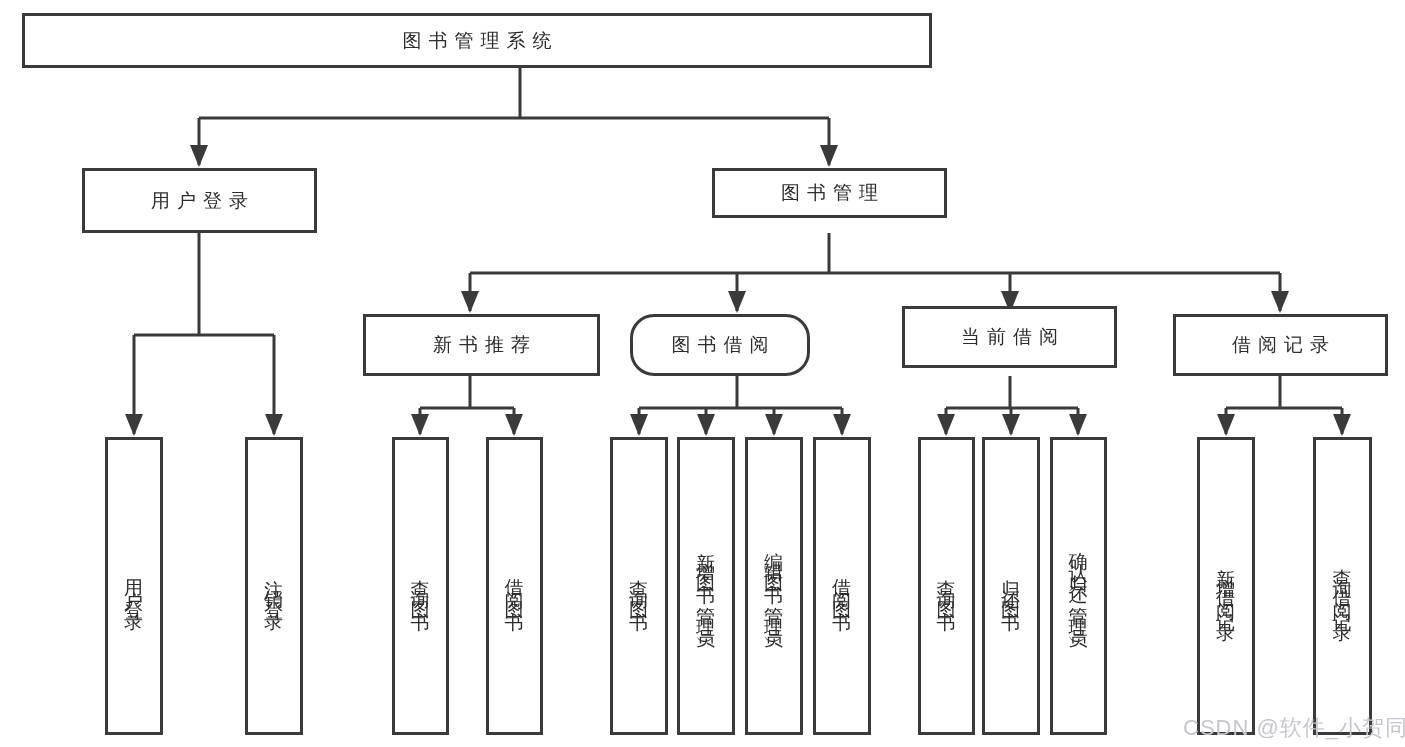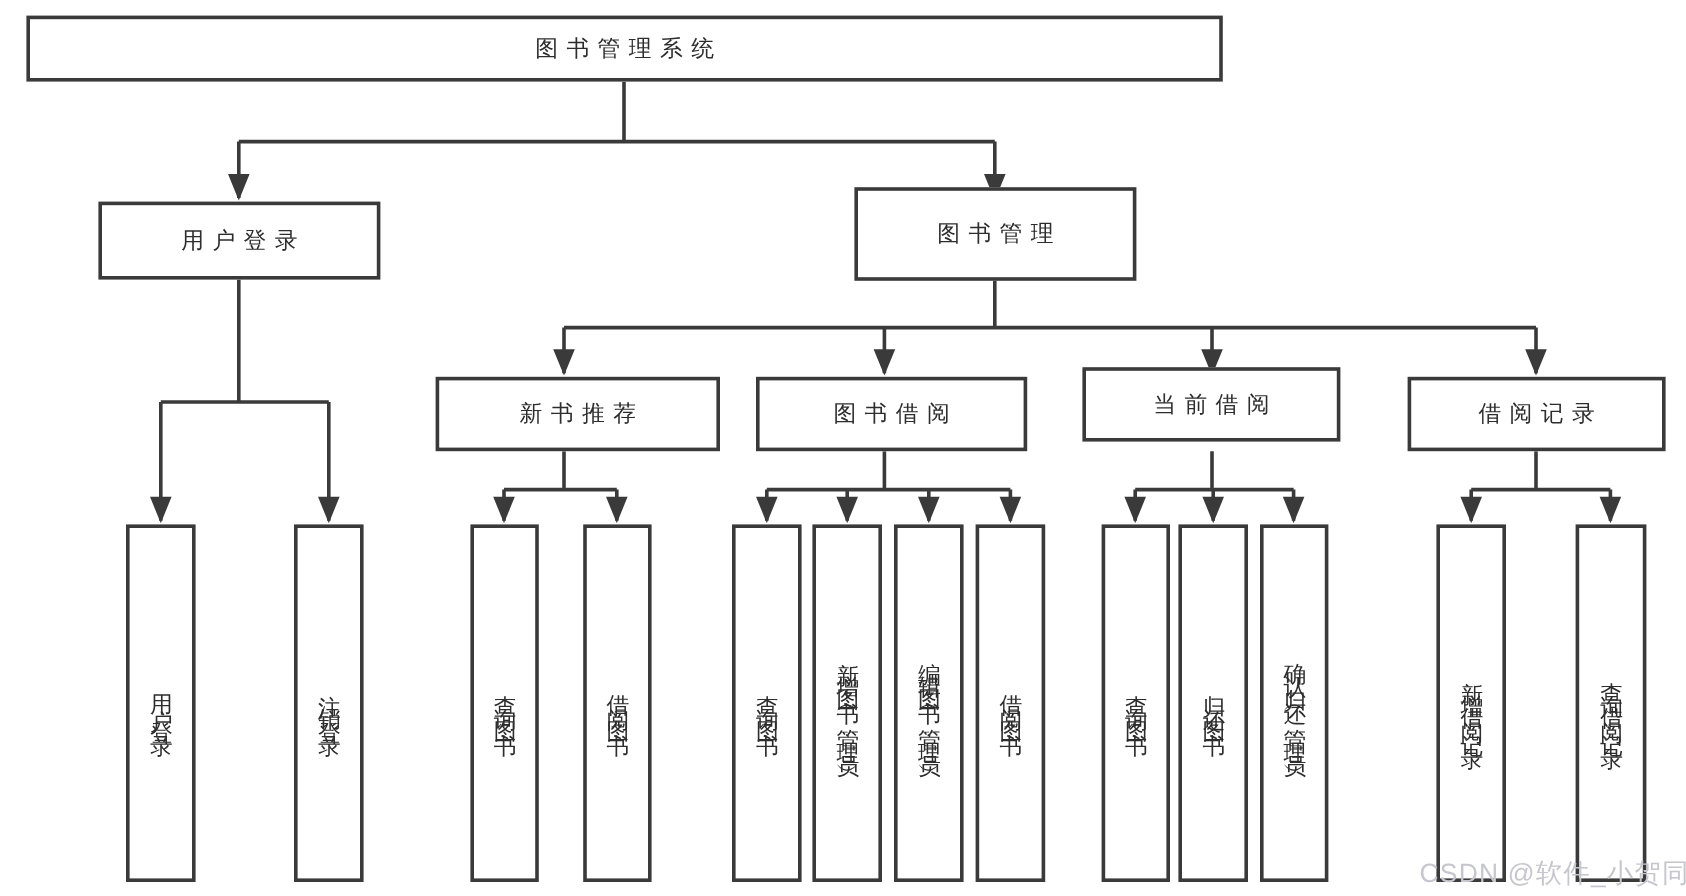--- a/index.html
+++ b/index.html
@@ -40,25 +40,25 @@
   }
   .node.leaf {
     writing-mode: vertical-lr;
     text-orientation: mixed;
     letter-spacing: 11px;
     text-indent: 0;
     white-space: normal;
     line-height: 1;
   }
   
-  .n-root   { left: 22px;   top: 13px;  width: 997px; height: 55px; }
+  .n-root   { left: 22px;   top: 13px;  width: 910px; height: 55px; }
   .n-l2a    { left: 82px;   top: 168px; width: 235px; height: 65px; }
-  .n-l2b    { left: 712px;  top: 156px; width: 235px; height: 78px; }
+  .n-l2b    { left: 712px;  top: 168px; width: 235px; height: 50px; }
   .n-l3a    { left: 363px;  top: 314px; width: 237px; height: 62px; }
-  .n-l3b    { left: 630px;  top: 314px; width: 226px; height: 62px; }
+  .n-l3b    { left: 630px;  top: 314px; width: 180px; height: 62px; border-radius: 24px; }
   .n-l3c    { left: 902px;  top: 306px; width: 215px; height: 62px; }
   .n-l3d    { left: 1173px; top: 314px; width: 215px; height: 62px; }
   
   .leaf     { top: 437px; height: 298px; }
   .n-lf01   { left: 105px;  width: 58px; }
   .n-lf02   { left: 245px;  width: 58px; }
   .n-lf11   { left: 392px;  width: 57px; }
   .n-lf12   { left: 486px;  width: 57px; }
   .n-lf21   { left: 610px;  width: 58px; }
   .n-lf22   { left: 677px;  width: 58px; }

